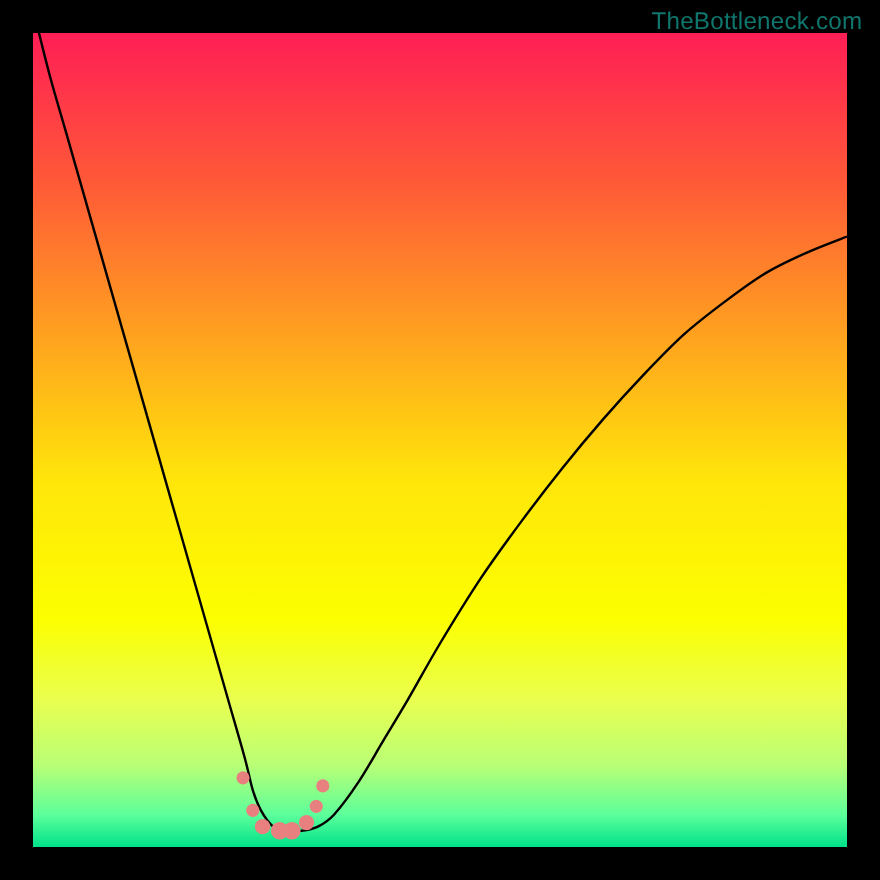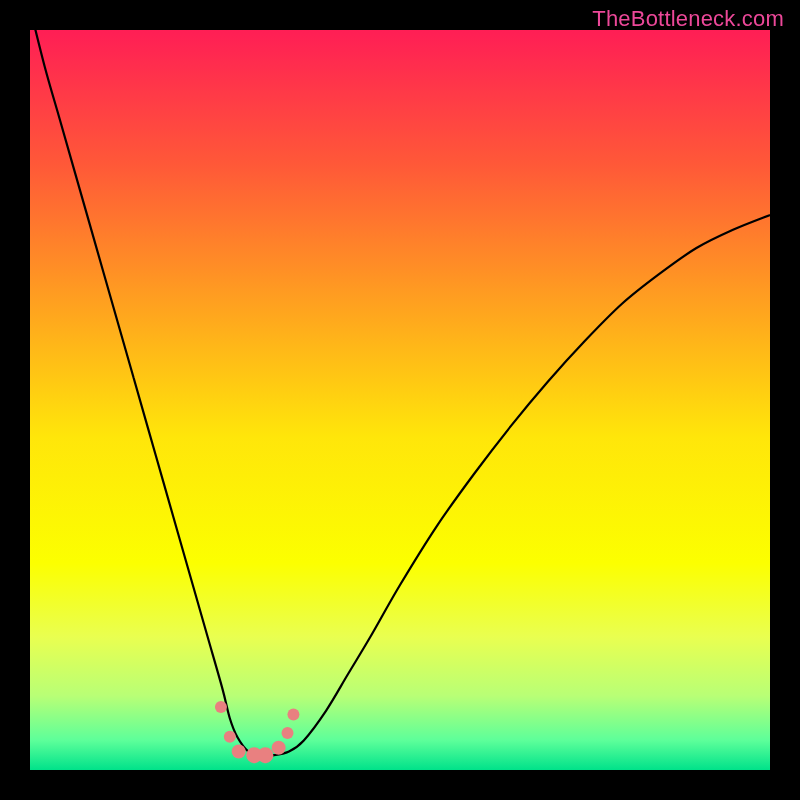--- a/index.html
+++ b/index.html
@@ -23,21 +23,21 @@
     position: absolute;
     left: 30px;
     top: 30px;
     width: 740px;
     height: 740px;
   }
   .watermark {
     position: absolute;
     top: 6px;
     right: 16px;
-    color: #ec4899;
+    color: #0f766e;
     font-size: 22px;
     font-weight: 500;
     letter-spacing: 0.2px;
   }
   svg { display: block; }
 </style>
 </head>
 <body>
 
 <div class="frame">

